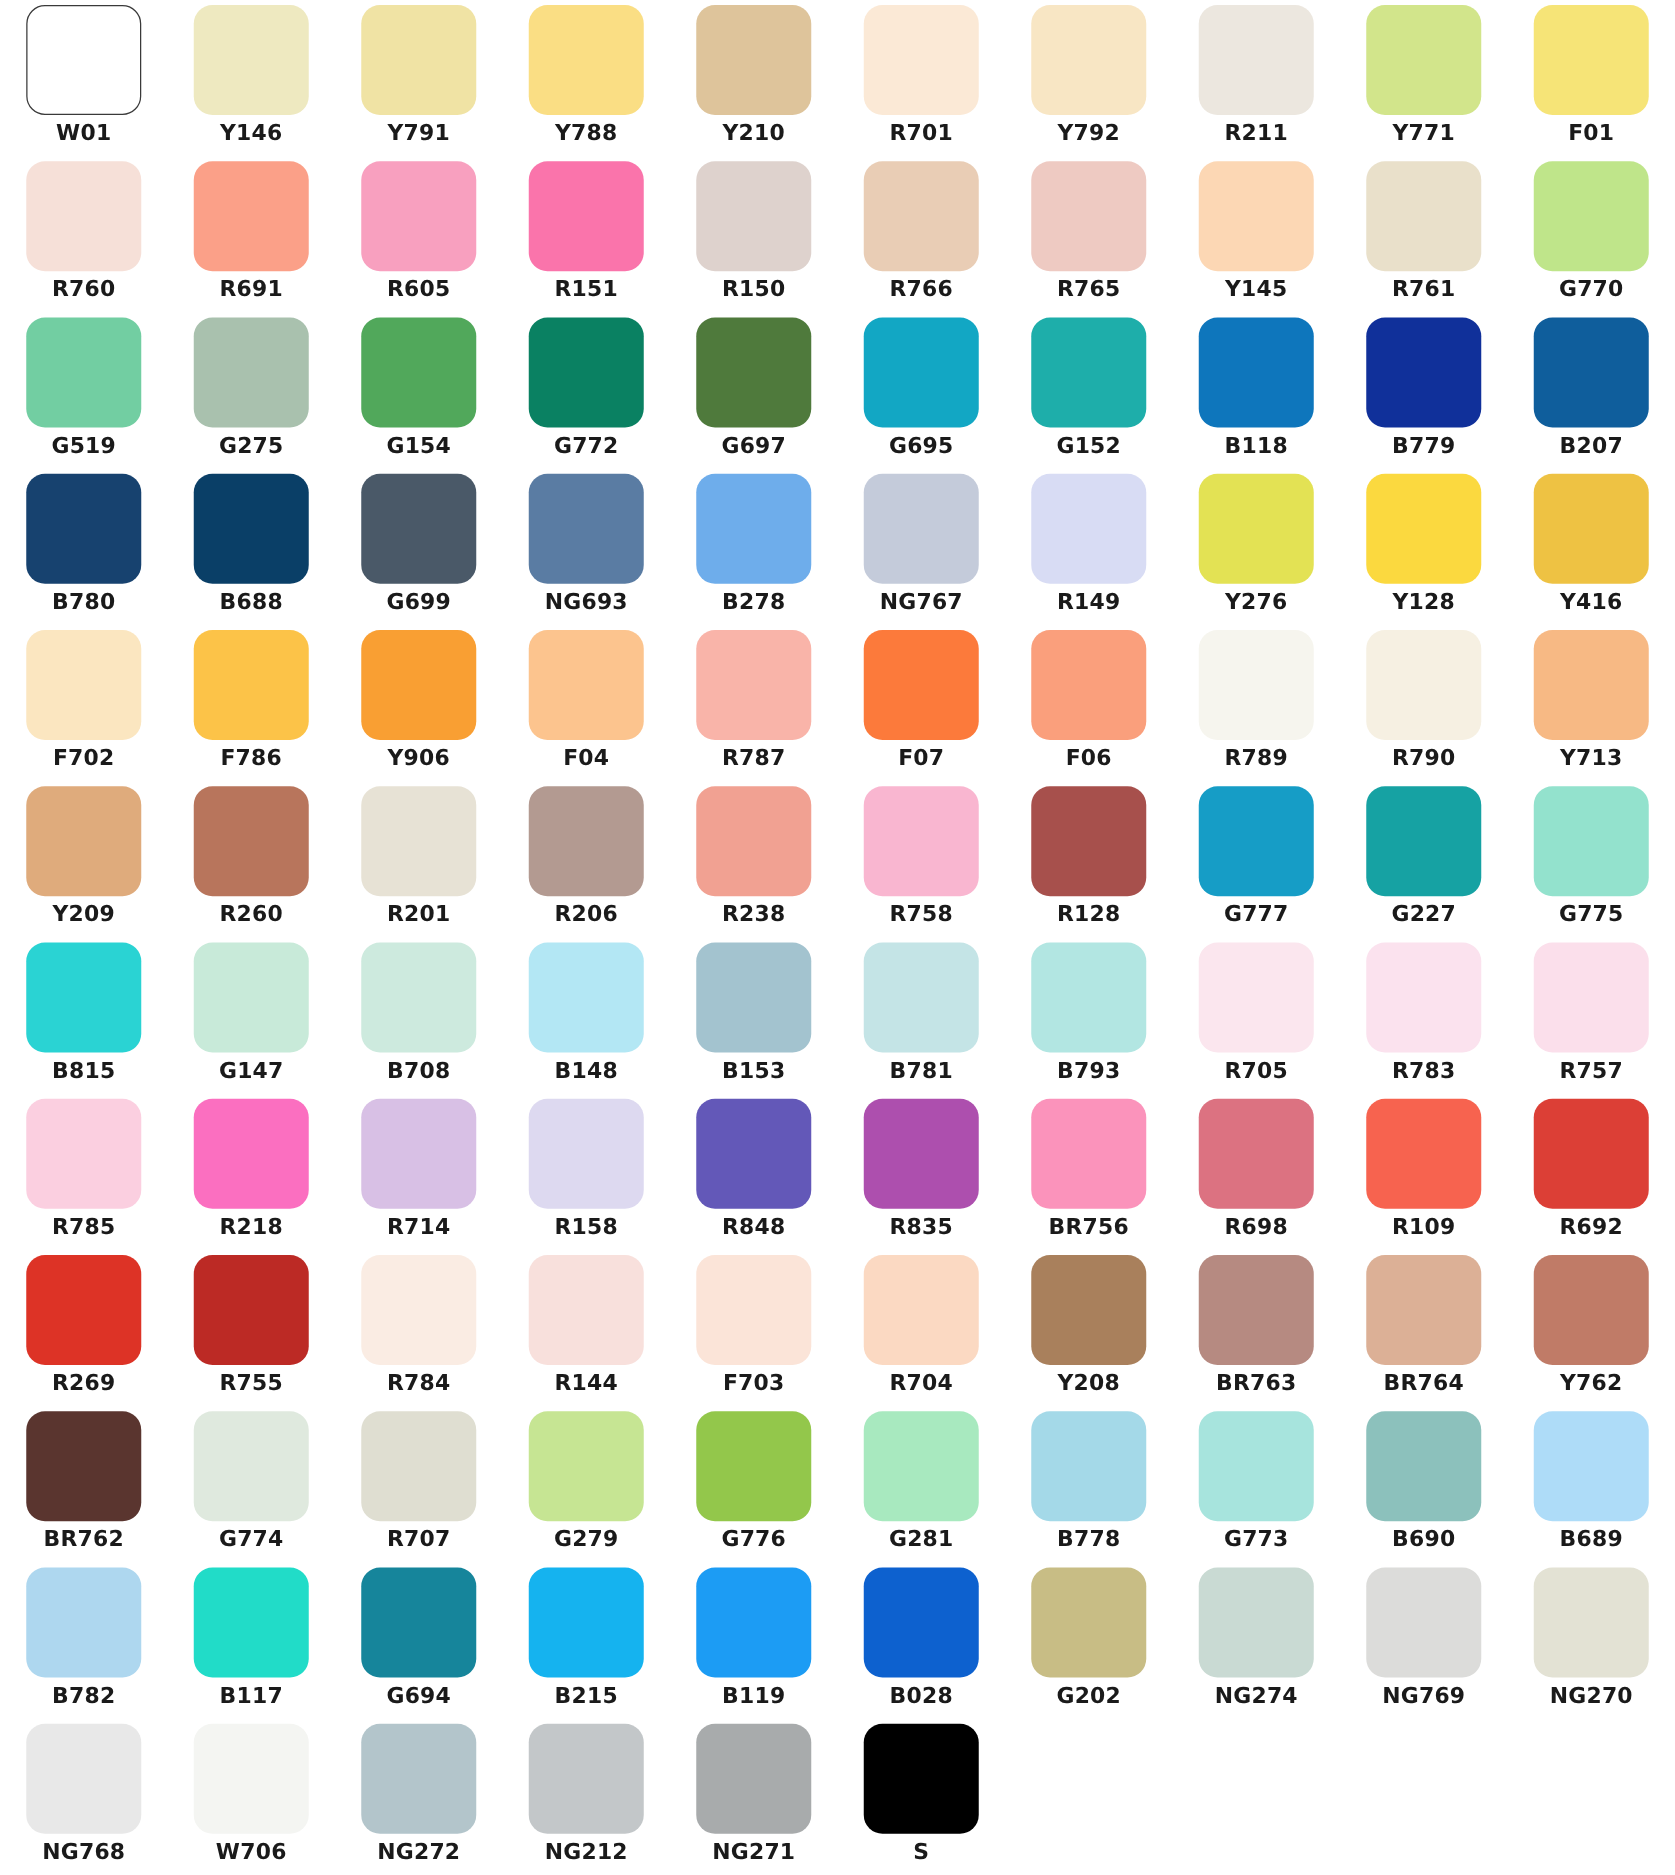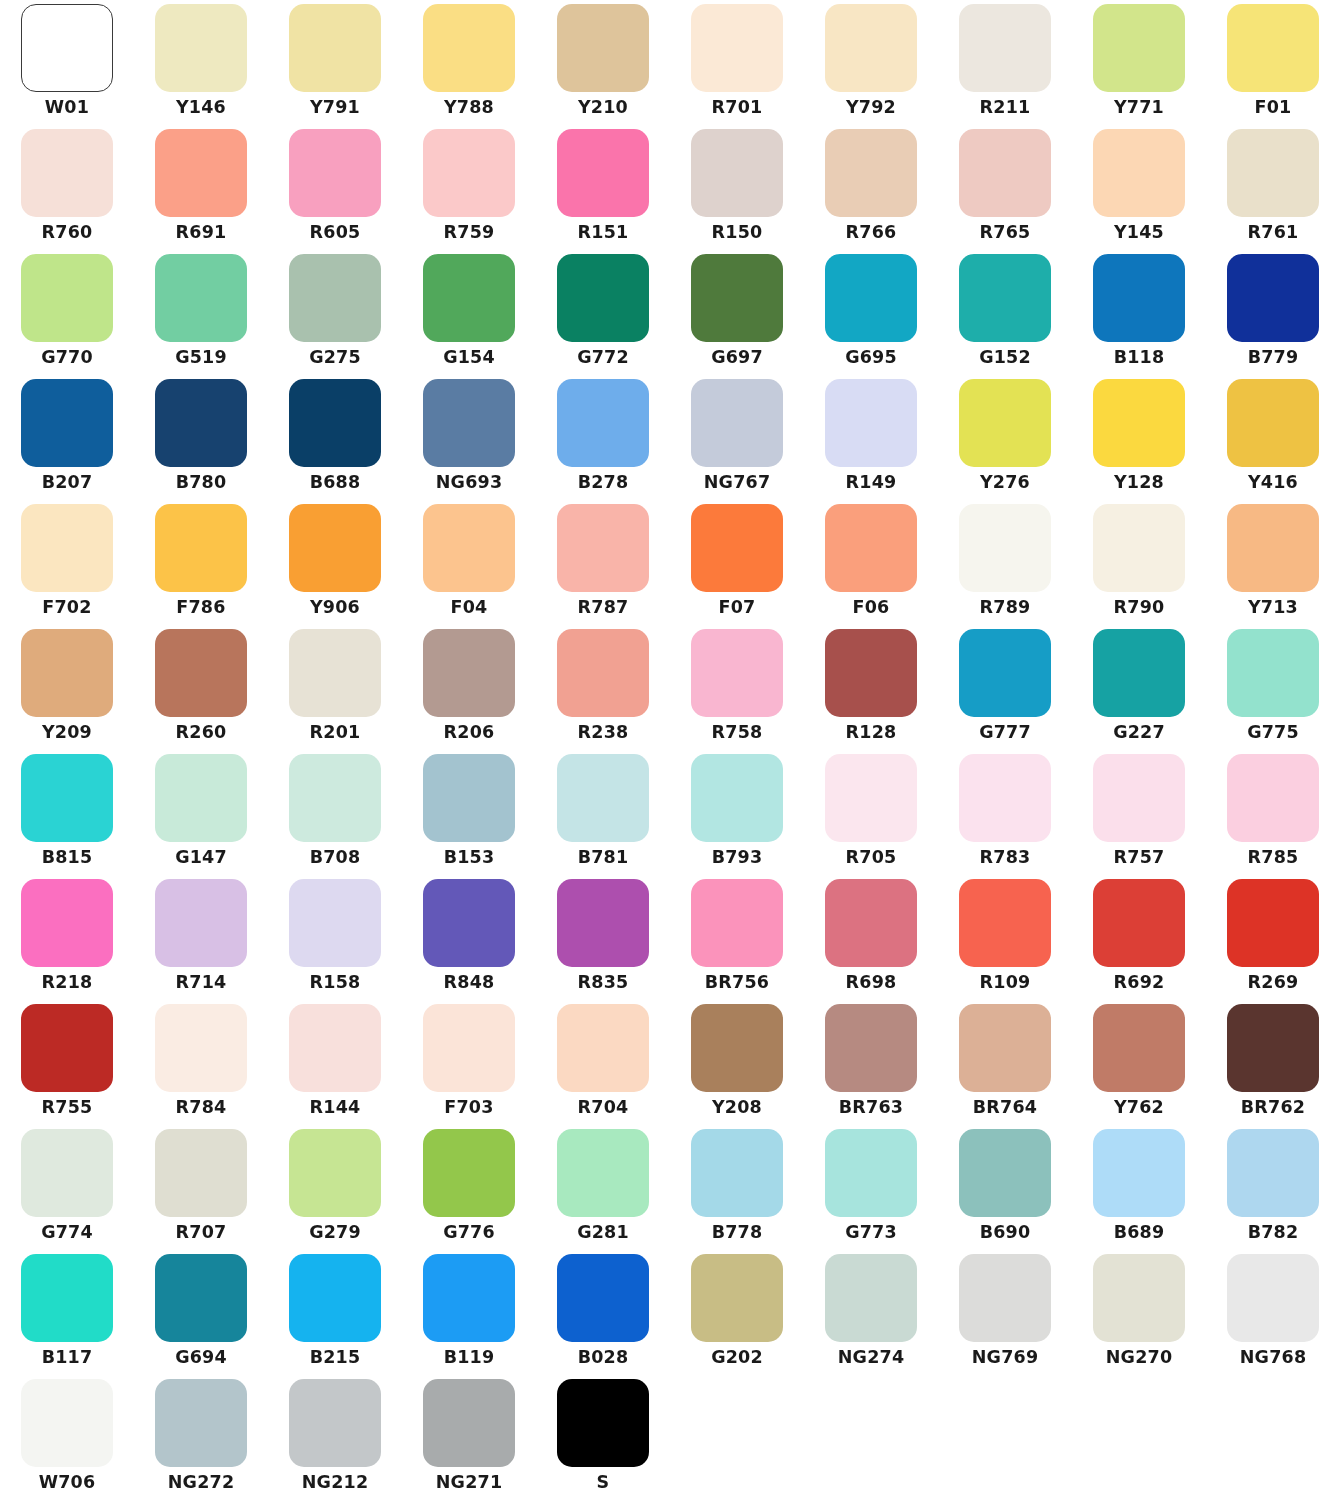--- a/index.html
+++ b/index.html
@@ -100,24 +100,20 @@
     </div>
     <div class="cell">
       <div class="swatch" style="background-color: rgb(251, 160, 136);"></div>
       <div class="label">R691</div>
     </div>
     <div class="cell">
       <div class="swatch" style="background-color: rgb(248, 160, 191);"></div>
       <div class="label">R605</div>
     </div>
     <div class="cell">
-      <div class="swatch" style="background-color: rgb(251, 201, 201);"></div>
-      <div class="label">R759</div>
-    </div>
-    <div class="cell">
       <div class="swatch" style="background-color: rgb(250, 116, 171);"></div>
       <div class="label">R151</div>
     </div>
     <div class="cell">
       <div class="swatch" style="background-color: rgb(222, 210, 205);"></div>
       <div class="label">R150</div>
     </div>
     <div class="cell">
       <div class="swatch" style="background-color: rgb(233, 205, 181);"></div>
       <div class="label">R766</div>
@@ -180,20 +176,24 @@
     </div>
     <div class="cell">
       <div class="swatch" style="background-color: rgb(23, 66, 111);"></div>
       <div class="label">B780</div>
     </div>
     <div class="cell">
       <div class="swatch" style="background-color: rgb(10, 63, 103);"></div>
       <div class="label">B688</div>
     </div>
     <div class="cell">
+      <div class="swatch" style="background-color: rgb(74, 89, 104);"></div>
+      <div class="label">G699</div>
+    </div>
+    <div class="cell">
       <div class="swatch" style="background-color: rgb(90, 124, 163);"></div>
       <div class="label">NG693</div>
     </div>
     <div class="cell">
       <div class="swatch" style="background-color: rgb(110, 173, 235);"></div>
       <div class="label">B278</div>
     </div>
     <div class="cell">
       <div class="swatch" style="background-color: rgb(196, 203, 218);"></div>
       <div class="label">NG767</div>
@@ -298,20 +298,24 @@
       <div class="swatch" style="background-color: rgb(42, 211, 211);"></div>
       <div class="label">B815</div>
     </div>
     <div class="cell">
       <div class="swatch" style="background-color: rgb(200, 234, 217);"></div>
       <div class="label">G147</div>
     </div>
     <div class="cell">
       <div class="swatch" style="background-color: rgb(205, 234, 222);"></div>
       <div class="label">B708</div>
+    </div>
+    <div class="cell">
+      <div class="swatch" style="background-color: rgb(179, 231, 244);"></div>
+      <div class="label">B148</div>
     </div>
     <div class="cell">
       <div class="swatch" style="background-color: rgb(163, 195, 207);"></div>
       <div class="label">B153</div>
     </div>
     <div class="cell">
       <div class="swatch" style="background-color: rgb(196, 228, 230);"></div>
       <div class="label">B781</div>
     </div>
     <div class="cell">

